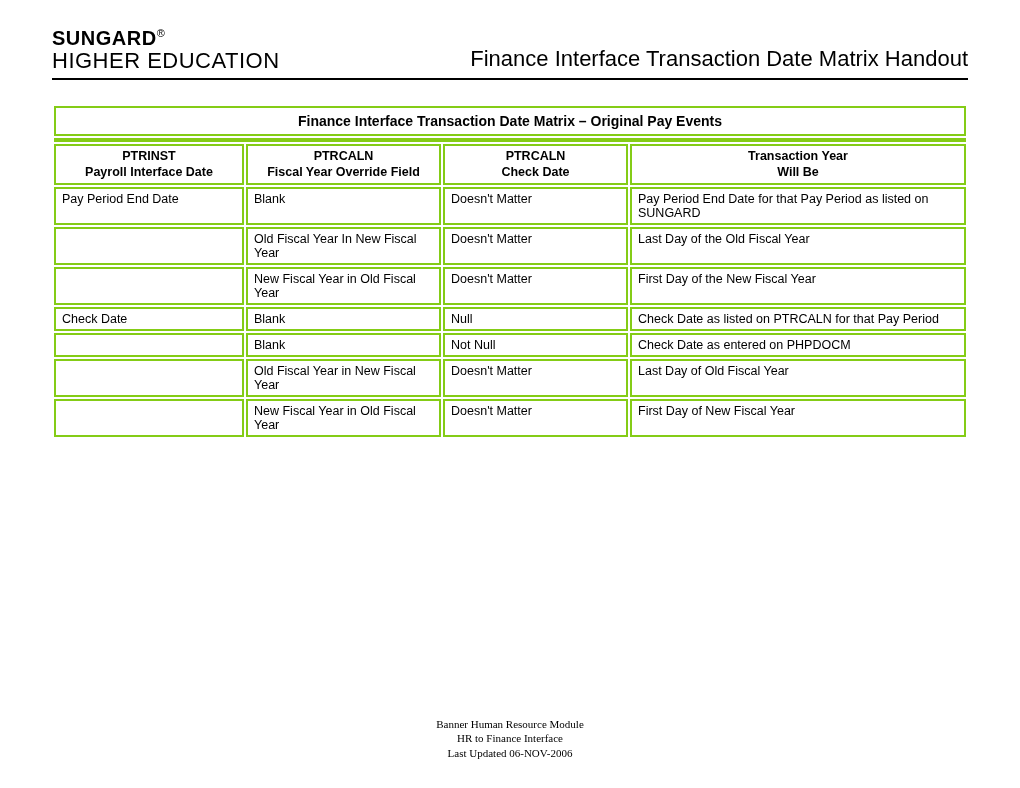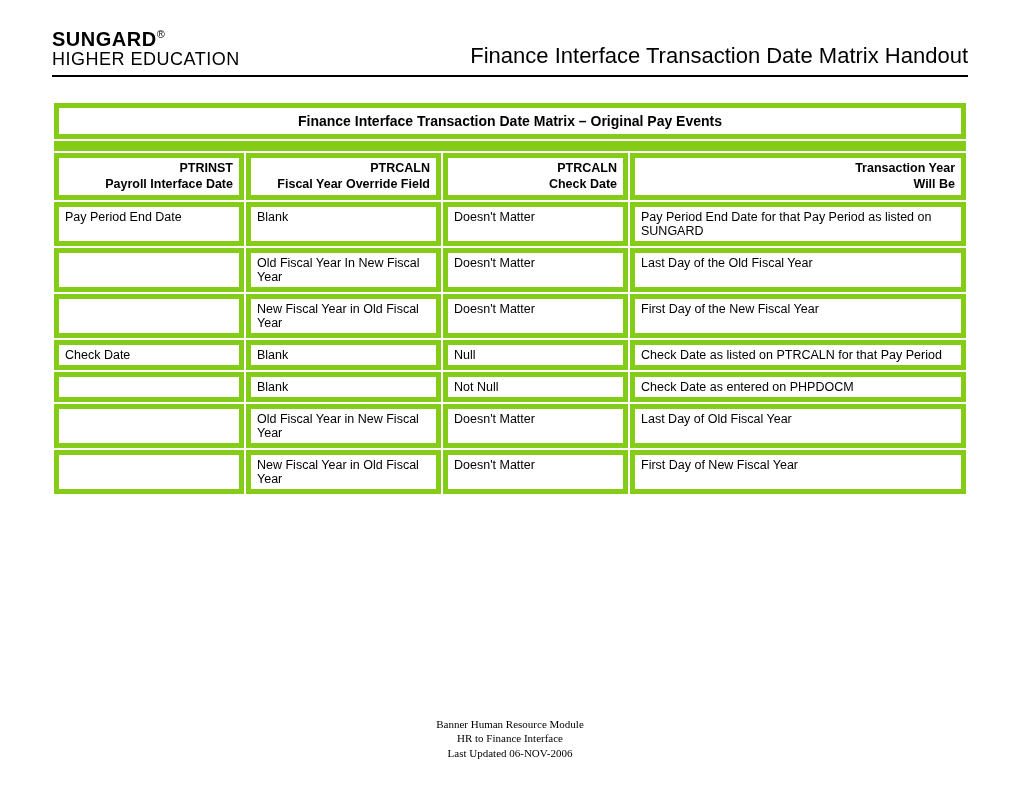--- a/index.html
+++ b/index.html
@@ -2,27 +2,27 @@
 <html><head>
 <meta charset="utf-8">
 <style>
   * { box-sizing: border-box; }
   html, body { margin: 0; padding: 0; width: 1020px; height: 788px; font-family: Arial, Helvetica, sans-serif; background: #fff; color: #000; }
   .page { padding: 28px 52px 8px 52px; position: relative; height: 100%; }
   .header { display: flex; align-items: flex-end; justify-content: space-between; border-bottom: 2px solid #000; padding-bottom: 6px; margin-bottom: 24px; }
   .logo { line-height: 1.05; }
   .logo-top { font-size: 20px; font-weight: 900; letter-spacing: 0.5px; font-family: Arial, Helvetica, sans-serif; }
   .logo-top .reg { font-size: 11px; vertical-align: super; font-weight: 400; }
-  .logo-bottom { font-size: 18px; font-weight: 300; letter-spacing: 0.5px; font-family: "Arial Narrow", Arial, sans-serif; }
+  .logo-bottom { font-size: 22px; font-weight: 300; letter-spacing: 0.5px; font-family: "Arial Narrow", Arial, sans-serif; }
   .doc-title { font-size: 22px; font-weight: 400; margin-top: 15px; }
   .matrix-table { width: 100%; border-collapse: separate; border-spacing: 2px; font-size: 12.5px; }
-  .matrix-table td, .matrix-table th { border: 5px solid #84cc16; padding: 3px 6px; vertical-align: top; text-align: left; }
+  .matrix-table td, .matrix-table th { border: 2px solid #84cc16; padding: 3px 6px; vertical-align: top; text-align: left; }
   .matrix-table .title-row td { text-align: center; font-weight: 700; font-size: 14px; padding: 5px; }
   .matrix-table .spacer-row td { padding: 0; height: 4px; }
-  .matrix-table th { font-weight: 700; text-align: right; line-height: 1.25; }
+  .matrix-table th { font-weight: 700; text-align: center; line-height: 1.25; }
   .col-1 { width: 190px; }
   .col-2 { width: 195px; }
   .col-3 { width: 185px; }
   .col-4 { width: auto; }
   .footer { position: absolute; bottom: 28px; left: 0; right: 0; text-align: center; font-size: 11px; line-height: 1.3; font-family: Liberation Serif, serif; }
 </style>
 </head>
 <body>
 
 <div class="page">

